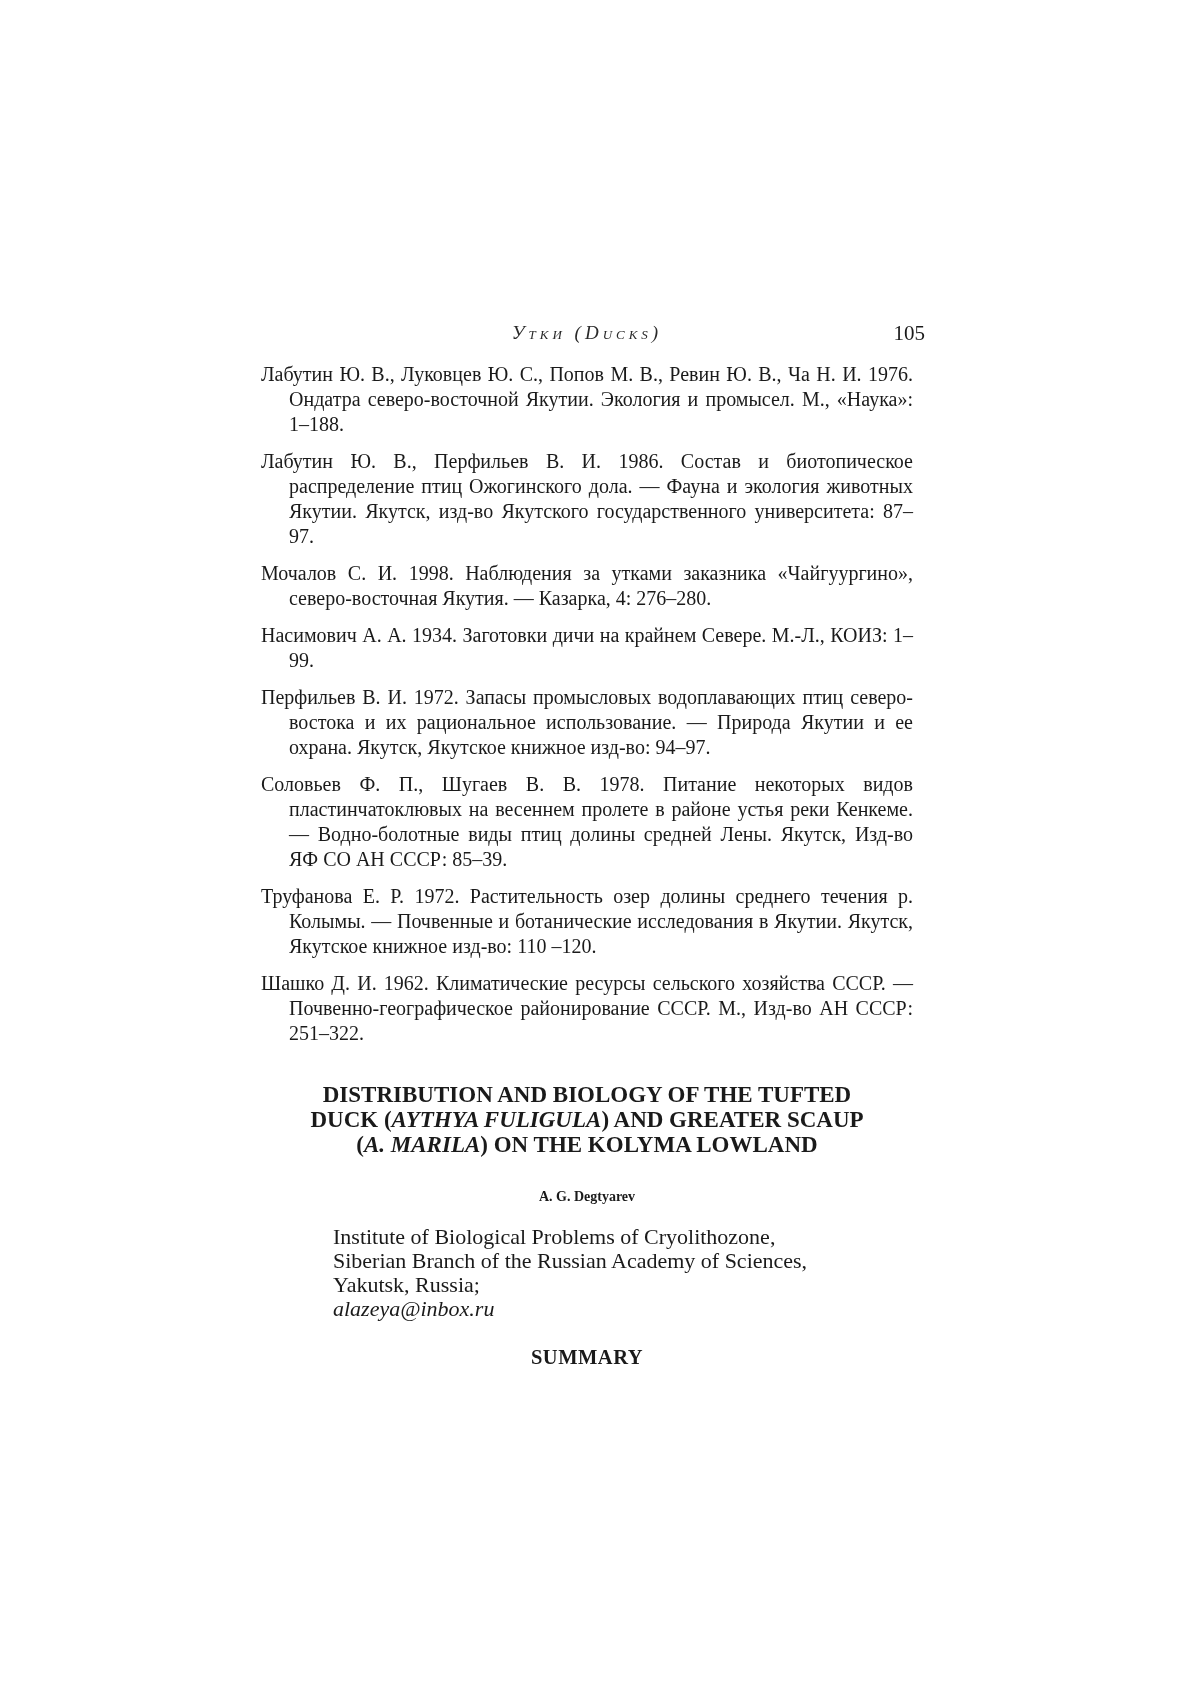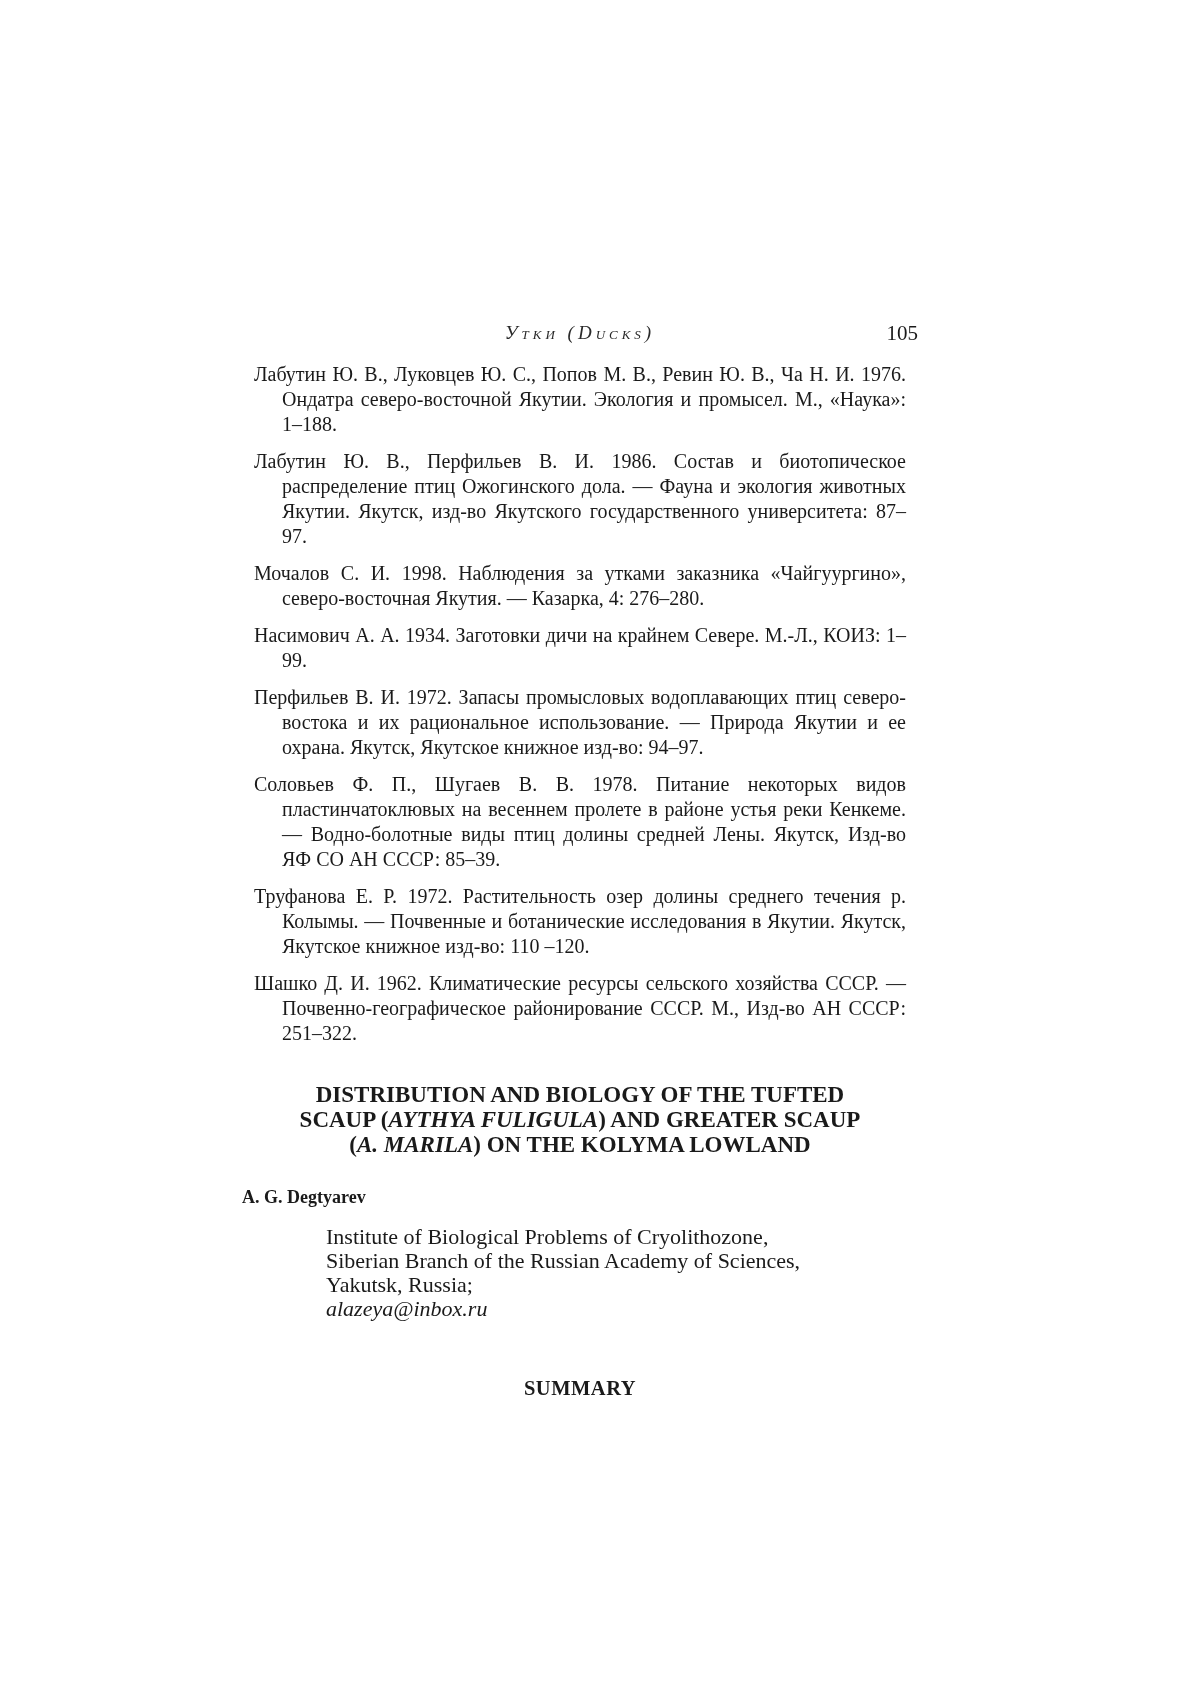--- a/index.html
+++ b/index.html
@@ -11,21 +11,21 @@
     position: relative;
     width: 1200px;
     height: 1698px;
     background: #ffffff;
     color: #1a1a1a;
     font-family: "Liberation Serif", "DejaVu Serif", serif;
     overflow: hidden;
   }
   .column {
     position: absolute;
-    left: 242px;
+    left: 249px;
     top: 320px;
     width: 676px;
   }
   .running-header {
     position: relative;
     height: 26px;
     font-size: 19px;
     line-height: 26px;
   }
   .running-title {
@@ -61,36 +61,37 @@
     text-align: center;
     font-weight: bold;
     font-size: 23px;
     line-height: 25px;
   }
   .title-line .ital {
     font-style: italic;
   }
   .author {
     margin-top: 28px;
+    text-align: center;
     font-weight: bold;
-    font-size: 18px;
+    font-size: 14px;
     line-height: 24px;
   }
   .affiliation-block {
     margin-top: 16px;
     margin-left: 84px;
     width: 480px;
     font-size: 22px;
     line-height: 24px;
   }
   .email {
     font-style: italic;
   }
   .summary-heading {
-    margin-top: 55px;
+    margin-top: 24px;
     text-align: center;
     font-weight: bold;
     font-size: 20.5px;
     line-height: 24px;
     letter-spacing: 0.5px;
   }
   .summary-paragraph {
     margin: 34px 0 0 0;
     font-size: 20px;
     line-height: 25px;
@@ -115,21 +116,21 @@
         <p class="ref">Мочалов С. И. 1998. Наблюдения за утками заказника «Чайгуургино», северо-восточная Якутия. — Казарка, 4: 276–280.</p>
         <p class="ref">Насимович А. А. 1934. Заготовки дичи на крайнем Севере. М.-Л., КОИЗ: 1–99.</p>
         <p class="ref">Перфильев В. И. 1972. Запасы промысловых водоплавающих птиц северо-востока и их рациональное использование. — Природа Якутии и ее охрана. Якутск, Якутское книжное изд-во: 94–97.</p>
         <p class="ref">Соловьев Ф. П., Шугаев В. В. 1978. Питание некоторых видов пластинчатоклювых на весеннем пролете в районе устья реки Кенкеме. — Водно-болотные виды птиц долины средней Лены. Якутск, Изд-во ЯФ СО АН СССР: 85–39.</p>
         <p class="ref">Труфанова Е. Р. 1972. Растительность озер долины среднего течения р. Колымы. — Почвенные и ботанические исследования в Якутии. Якутск, Якутское книжное изд-во: 110 –120.</p>
         <p class="ref">Шашко Д. И. 1962. Климатические ресурсы сельского хозяйства СССР. — Почвенно-географическое районирование СССР. М., Изд-во АН СССР: 251–322.</p>
       </div>
 
     <div class="article-title">
         <div class="title-line"><span>DISTRIBUTION AND BIOLOGY OF THE TUFTED</span></div>
-        <div class="title-line"><span>SCAUP (</span><span class="ital">AYTHYA FULIGULA</span><span>) AND GREATER SCAUP</span></div>
+        <div class="title-line"><span>DUCK (</span><span class="ital">AYTHYA FULIGULA</span><span>) AND GREATER SCAUP</span></div>
         <div class="title-line"><span>(</span><span class="ital">A. MARILA</span><span>) ON THE KOLYMA LOWLAND</span></div>
       </div>
 
     <div class="author">A. G. Degtyarev</div>
 
     <div class="affiliation-block">
       <span>Institute of Biological Problems of Cryolithozone, Siberian Branch of the Russian Academy of Sciences, Yakutsk, Russia;</span><br>
       <span class="email">alazeya@inbox.ru</span>
     </div>
 

